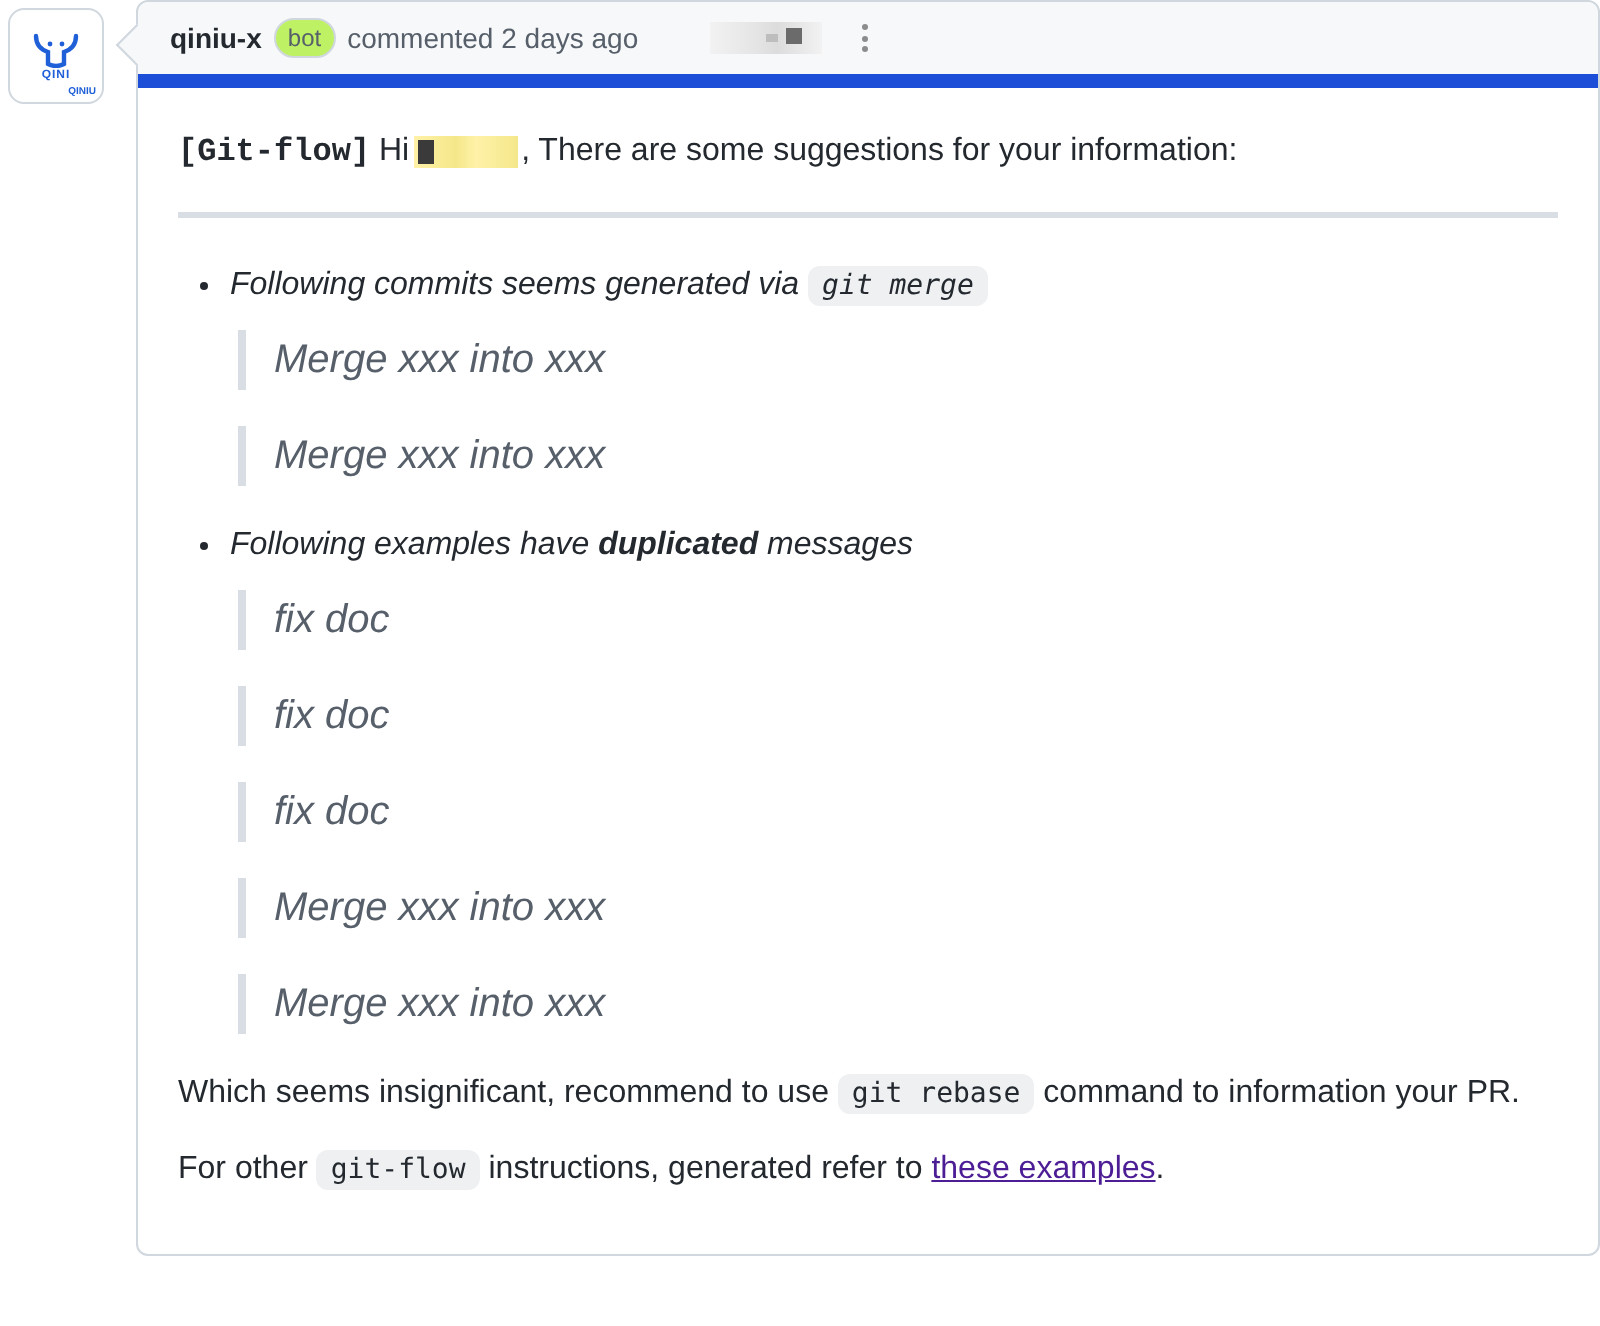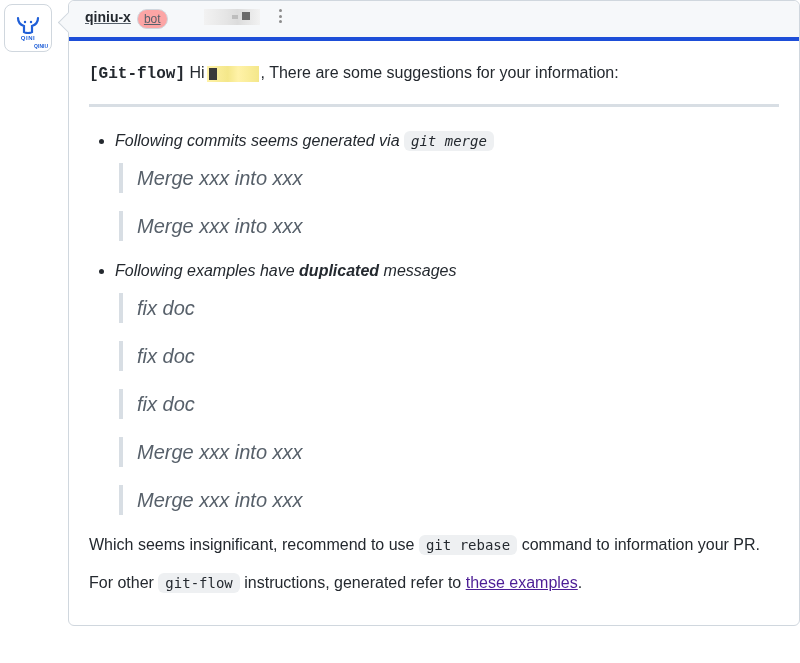--- a/index.html
+++ b/index.html
@@ -52,42 +52,41 @@
     left: -8px;
     width: 14px;
     height: 14px;
     background: #f6f8fa;
     border-left: 1px solid #d0d7de;
     border-bottom: 1px solid #d0d7de;
     transform: rotate(45deg);
   }
   .comment-header {
     background: #f6f8fa;
-    border-bottom: 4px solid #1d4ed8;
+    border-bottom: 7px solid #1d4ed8;
     padding: 8px 16px;
     display: flex;
-    align-items: flex-start;
+    align-items: center;
     gap: 6px;
     color: #57606a;
     border-radius: 6px 6px 0 0;
     position:relative;
-    text-decoration:underline;
   }
   .author {
     font-weight: 600;
     color: #24292f;
   }
   .bot-badge {
     border: 1px solid #d0d7de;
     border-radius: 20px;
     padding: 0 6px;
     font-size: 12px;
     line-height: 18px;
     color: #57606a;
-    background:#fca5a5;
+    background:#bef264;
   }
   .header-redact {
     width: 56px;
     height: 16px;
     background: linear-gradient(90deg,#f2f2f2,#e5e5e5 40%,#dcdcdc 60%,#f2f2f2);
     position:relative;
     margin-left: 30px;
   }
   .header-redact::after{
     content:"";
@@ -164,20 +163,21 @@
       <circle cx="16" cy="6" r="1.2" fill="#1f5fd8"></circle>
     </svg>
     <span class="av-label">QINI</span>
     <span class="av-sub">QINIU</span>
   </div>
 
   <div class="comment">
     <div class="comment-header">
       <span class="author">qiniu-x</span>
       <span class="bot-badge">bot</span>
+      <span>commented 2 days ago</span>
       <span class="header-redact"></span>
       <span class="kebab">
           <span></span>
           <span></span>
           <span></span>
         </span>
     </div>
 
     <div class="comment-body">
       <p class="intro-line">

